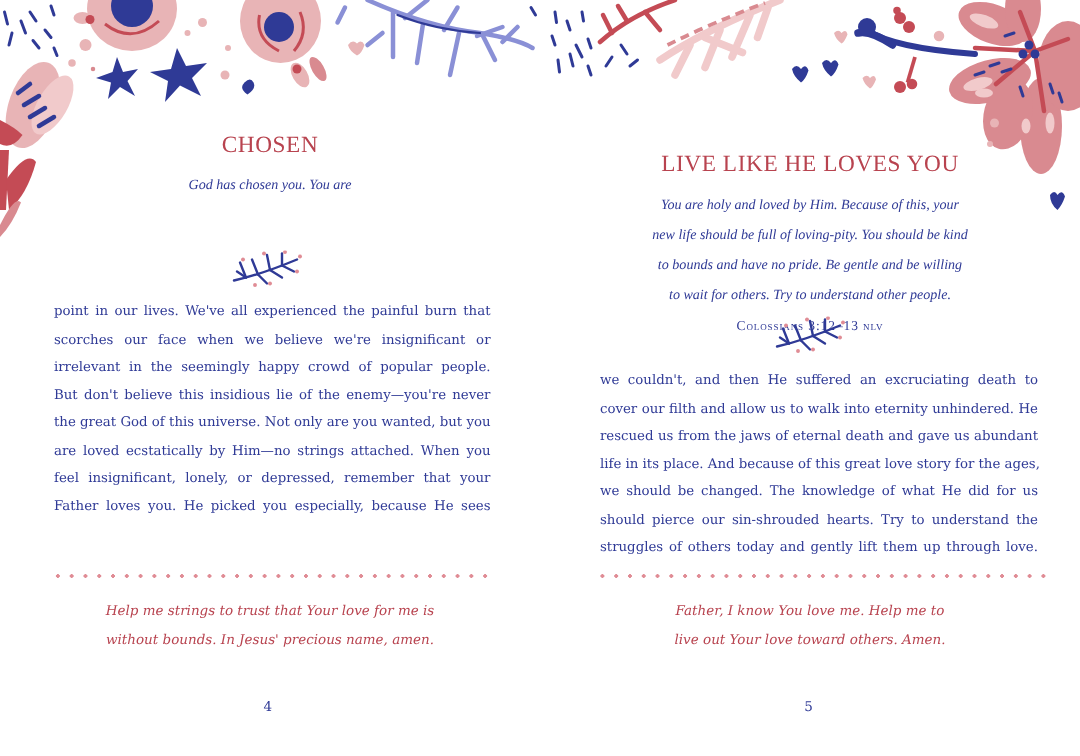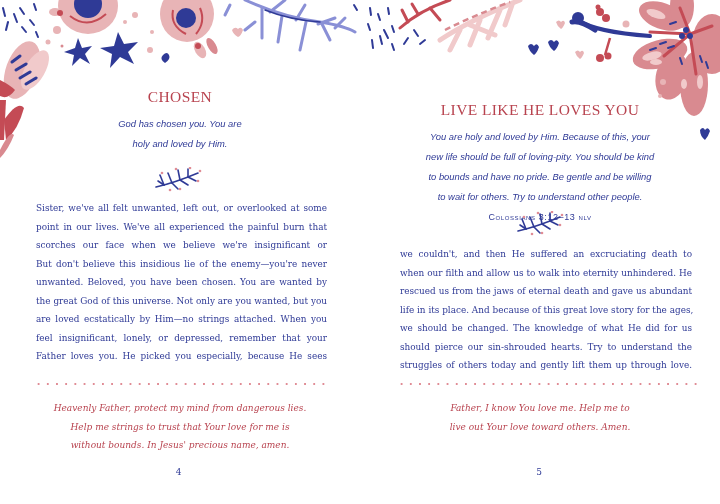--- a/index.html
+++ b/index.html
@@ -23,21 +23,21 @@
     font-family: "Liberation Serif", serif;
     font-size: 15.5px; letter-spacing: 0.4px;
     margin: 0; font-weight: normal;
   }
   .left .title { top: 88px; left: 0; right: 0; }
   .right .title { top: 101px; left: 0; right: 0; }
 
   .verse {
     position: absolute; text-align: center;
     color: #2f3a96; font-style: italic;
-    font-family: Liberation Sans, sans-serif;
+    font-family: Liberation Serif, serif;
     font-size: 9.4px; line-height: 20px;
   }
   .left .verse { top: 114px; left: 80px; width: 200px; }
   .right .verse { top: 127px; left: 20px; width: 320px; }
   .verse-line { display: block; white-space: nowrap; }
 
   .ref {
     display: block; font-style: normal;
     font-variant: small-caps;
     font-size: 9px; letter-spacing: 0.6px;
@@ -245,21 +245,20 @@
     </g>
     <circle cx="663" cy="82" r="3" fill="#e8b4b6"></circle>
     <circle cx="660" cy="96" r="2" fill="#e8b4b6"></circle>
     <path d="M700 130 q3 -4 5 0 q3 -4 5 1 q-2 6 -5 9 q-5 -4 -5 -10z" fill="#2f3a96"></path>
   </svg>
 
   <div class="page left">
     <h2 class="title">CHOSEN</h2>
     <div class="verse">
       <span class="verse-line">God has chosen you. You are</span>
-      <span class="verse-line">holy and loved by Him.</span>
     </div>
     <svg class="sprig" width="52" height="26" viewBox="0 0 52 26">
       <g stroke="#2f3a96" stroke-width="1.6" stroke-linecap="round" fill="none">
         <path d="M4 20 Q22 16 46 6"></path>
         <path d="M12 18 L8 8"></path>
           <path d="M12 18 L6 14"></path>
         <path d="M20 16 L16 6"></path>
           <path d="M20 16 L26 22"></path>
         <path d="M28 13 L26 3"></path>
           <path d="M28 13 L36 18"></path>
@@ -270,33 +269,31 @@
         <circle cx="10" cy="6" r="1.3"></circle>
           <circle cx="24" cy="2" r="1.3"></circle>
         <circle cx="38" cy="1" r="1.3"></circle>
           <circle cx="46" cy="14" r="1.3"></circle>
         <circle cx="28" cy="22" r="1.3"></circle>
           <circle cx="18" cy="23" r="1.3"></circle>
         <circle cx="48" cy="4" r="1.3"></circle>
       </g>
     </svg>
     <div class="body-text">
-      <span class="b-line">Sister, we've all felt unwanted, left out, or overlooked at some</span>
       <span class="b-line">point in our lives. We've all experienced the painful burn that</span>
       <span class="b-line">scorches our face when we believe we're insignificant or</span>
+      <span class="b-line">irrelevant in the seemingly happy crowd of popular people.</span>
       <span class="b-line">But don't believe this insidious lie of the enemy—you're never</span>
-      <span class="b-line">unwanted. Beloved, you have been chosen. You are wanted by</span>
       <span class="b-line">the great God of this universe. Not only are you wanted, but you</span>
       <span class="b-line">are loved ecstatically by Him—no strings attached. When you</span>
       <span class="b-line">feel insignificant, lonely, or depressed, remember that your</span>
       <span class="b-line">Father loves you. He picked you especially, because He sees</span>
     </div>
     <div class="dots"></div>
     <div class="prayer">
-      <span class="verse-line">Heavenly Father, protect my mind from dangerous lies.</span>
       <span class="verse-line">Help me strings to trust that Your love for me is</span>
       <span class="verse-line">without bounds. In Jesus' precious name, amen.</span>
     </div>
     <div class="page-num">4</div>
   </div>
 
   <div class="page right">
     <h2 class="title">LIVE LIKE HE LOVES YOU</h2>
     <div class="verse">
       <span class="verse-line">You are holy and loved by Him. Because of this, your</span>
@@ -322,21 +319,21 @@
           <circle cx="24" cy="2" r="1.3"></circle>
         <circle cx="38" cy="1" r="1.3"></circle>
           <circle cx="46" cy="14" r="1.3"></circle>
         <circle cx="28" cy="22" r="1.3"></circle>
           <circle cx="18" cy="23" r="1.3"></circle>
         <circle cx="48" cy="4" r="1.3"></circle>
       </g>
     </svg>
     <div class="body-text">
       <span class="b-line">we couldn't, and then He suffered an excruciating death to</span>
-      <span class="b-line">when our filth and allow us to walk into eternity unhindered. He</span>
+      <span class="b-line">cover our filth and allow us to walk into eternity unhindered. He</span>
       <span class="b-line">rescued us from the jaws of eternal death and gave us abundant</span>
       <span class="b-line">life in its place. And because of this great love story for the ages,</span>
       <span class="b-line">we should be changed. The knowledge of what He did for us</span>
       <span class="b-line">should pierce our sin-shrouded hearts. Try to understand the</span>
       <span class="b-line">struggles of others today and gently lift them up through love.</span>
     </div>
     <div class="dots"></div>
     <div class="prayer">
       <span class="verse-line">Father, I know You love me. Help me to</span>
       <span class="verse-line">live out Your love toward others. Amen.</span>

